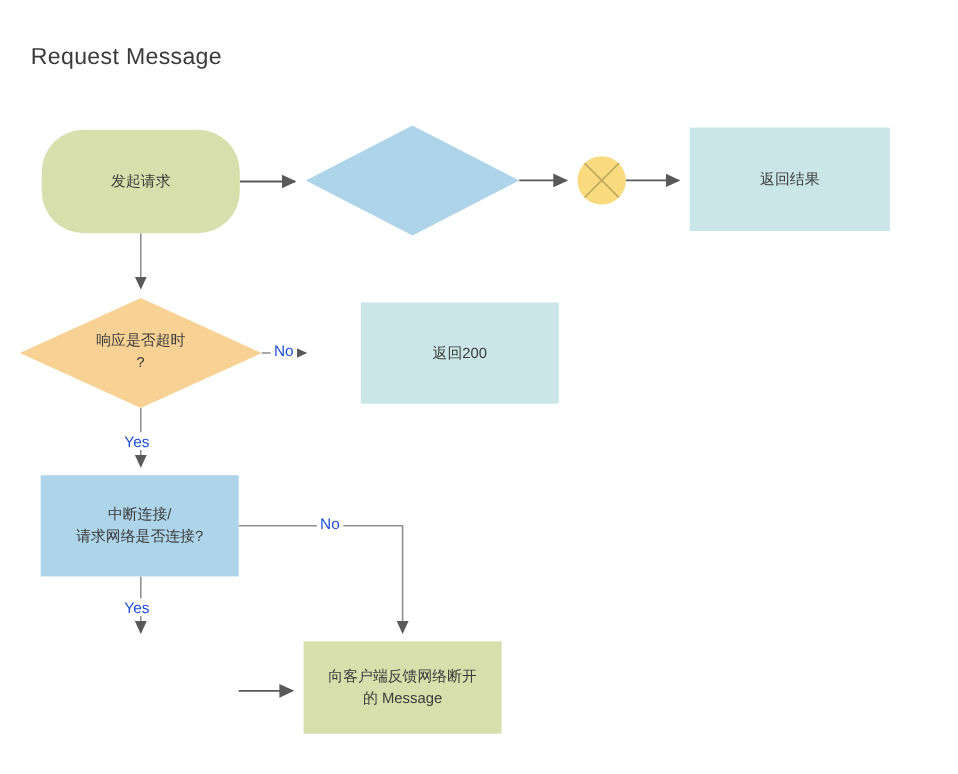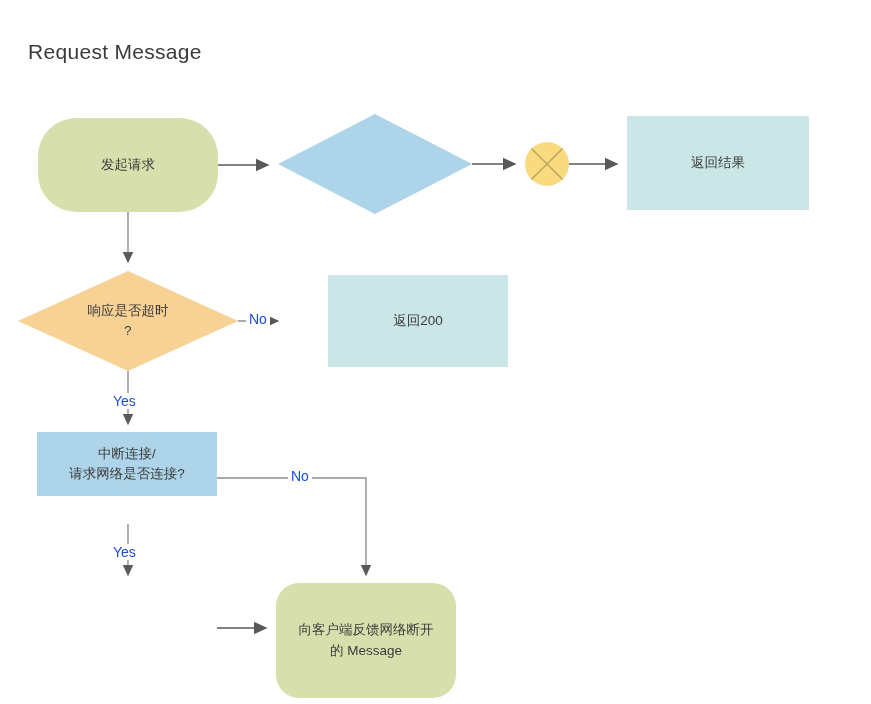--- a/index.html
+++ b/index.html
@@ -149,27 +149,27 @@
 
   <div class="node diamond-label" style="left:38px; top:286px; width:180px; height:72px;font-family:Liberation Mono, monospace;">
     <span>响应是否超时
 ?</span>
   </div>
 
   <div class="node rect" style="left:288px; top:275px; width:180px; height:92px; background:#cbe6e6;margin-left:40px;">
     <span>返回200</span>
   </div>
 
-  <div class="node rect" style="left:37px; top:432px; width:180px; height:64px; background:#aed4e9;">
+  <div class="node rect" style="left:37px; top:432px; width:180px; height:92px; background:#aed4e9;">
     <span>中断连接/
 请求网络是否连接?</span>
   </div>
 
 
-  <div class="node rect" style="left:276px; top:583px; width:180px; height:115px; background:#d7e0ad;border-radius:23px;">
+  <div class="node rect" style="left:276px; top:583px; width:180px; height:84px; background:#d7e0ad;">
     <span>向客户端反馈网络断开
 的 Message</span>
   </div>
 
   <div class="edge-label" style="left:246px; top:311px;">No</div>
   <div class="edge-label" style="left:110px; top:393px;">Yes</div>
   <div class="edge-label" style="left:288px; top:468px;">No</div>
   <div class="edge-label" style="left:110px; top:544px;">Yes</div>
 
 </div>

